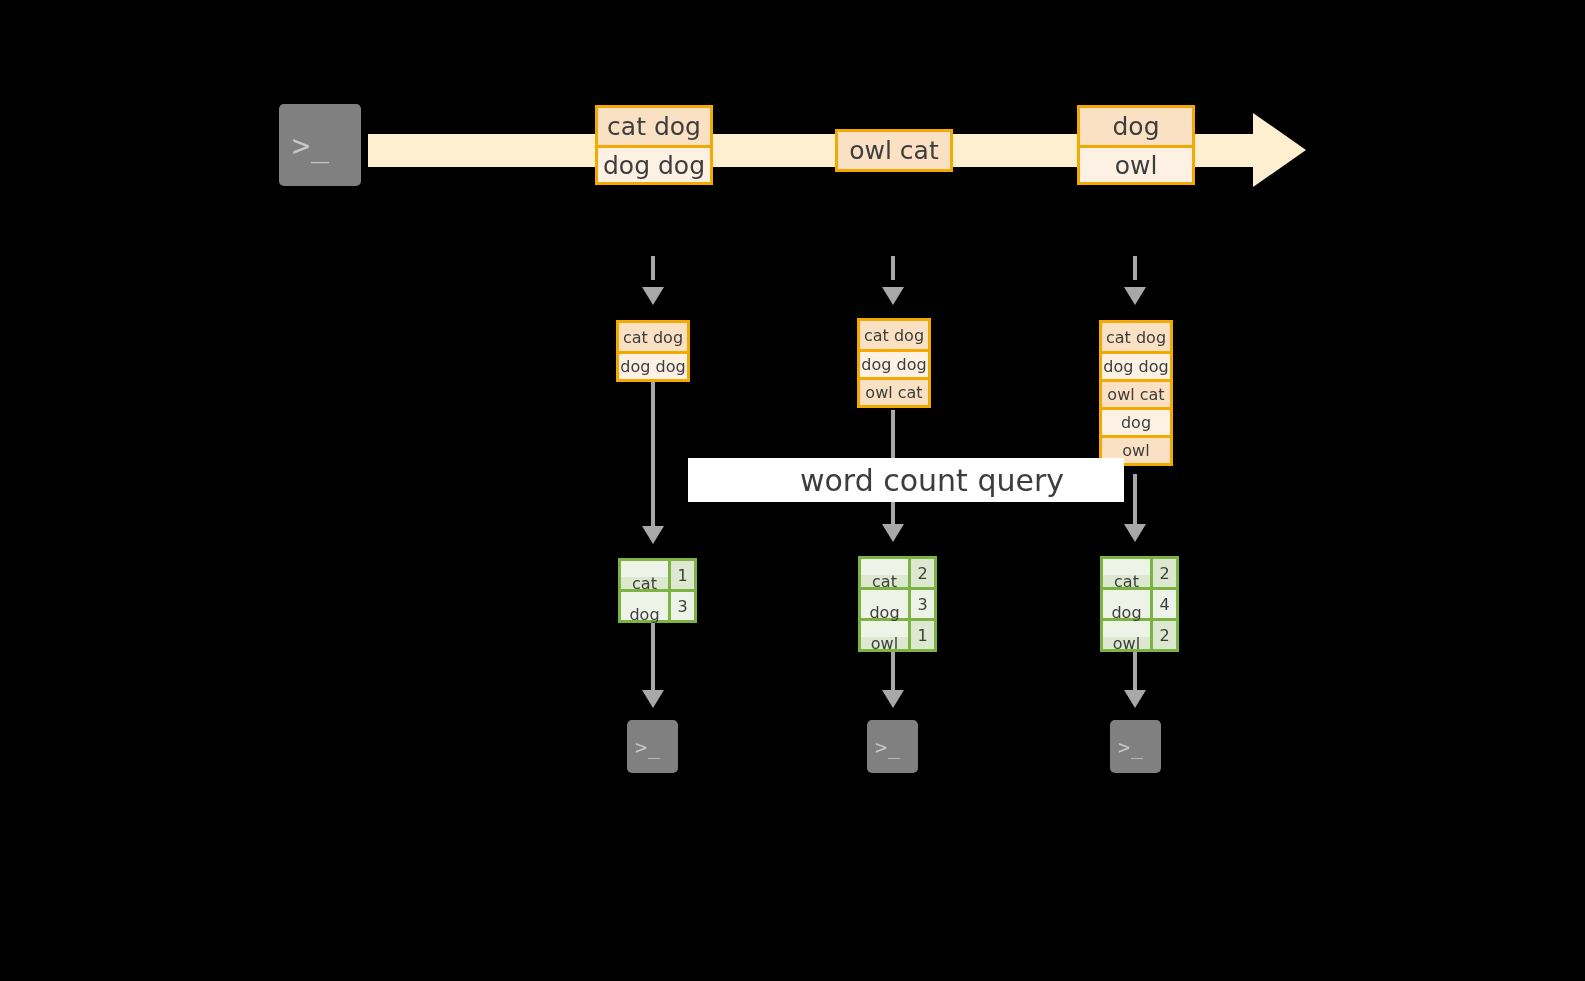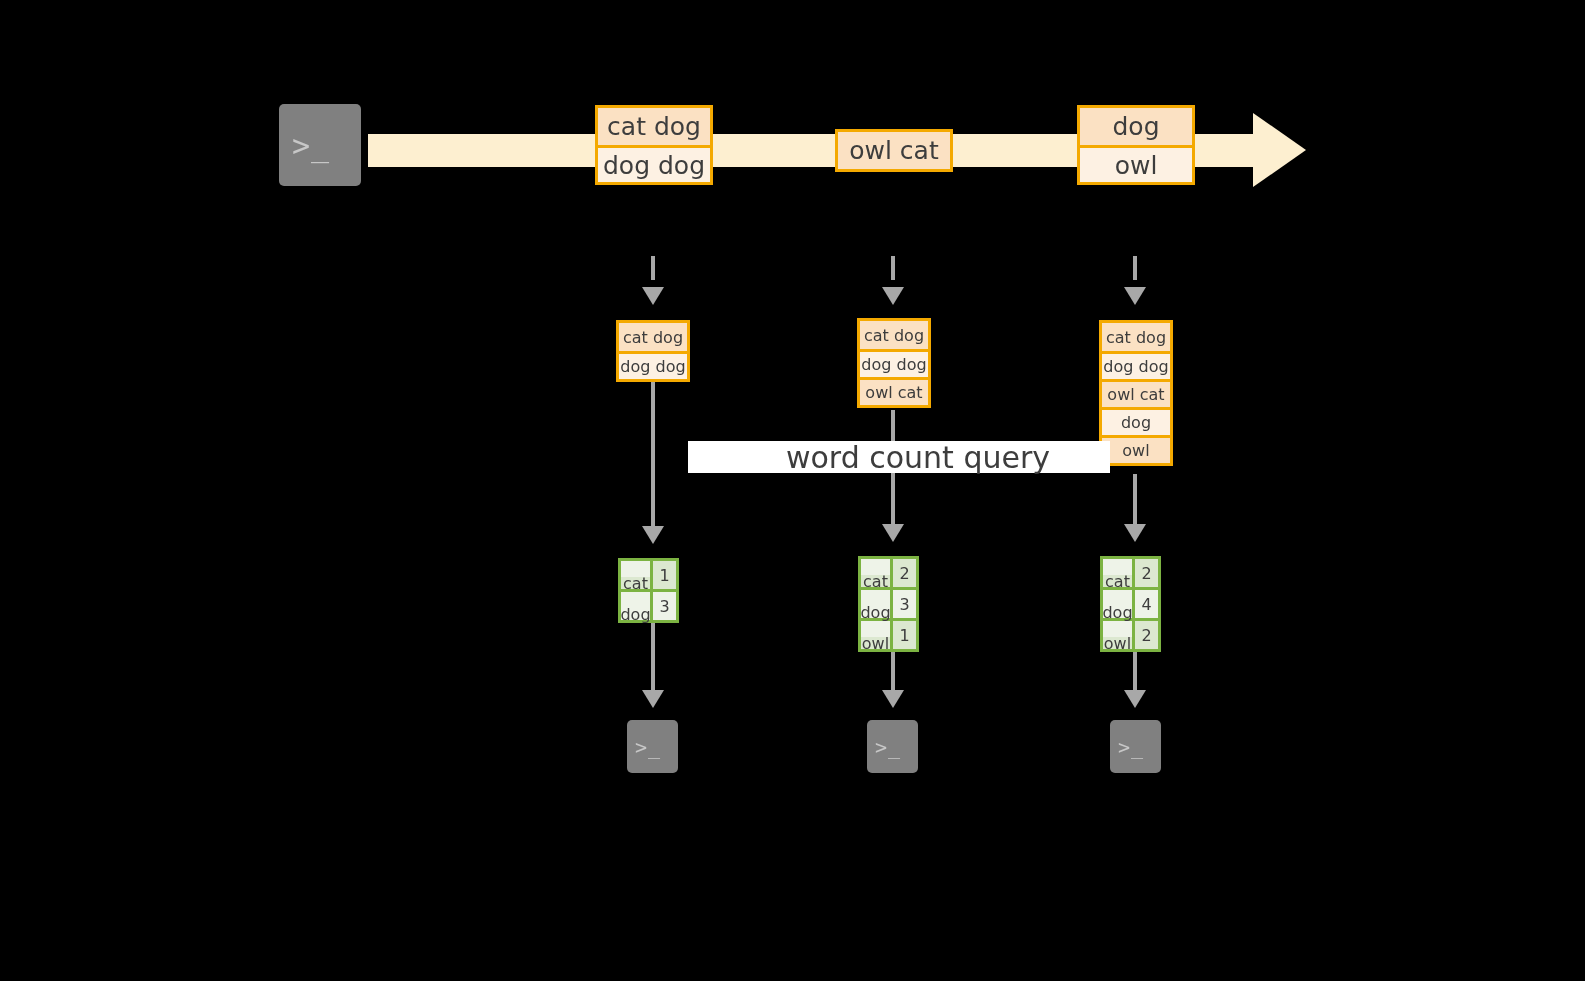--- a/index.html
+++ b/index.html
@@ -111,21 +111,21 @@
   }
   .gtable .grow + .grow { border-top: 3px solid #7cb342; }
   .gtable .gcell {
     box-sizing: border-box;
     display: flex;
     align-items: center;
     justify-content: center;
     font-size: 16px;
     color: #3d3d3d;
   }
-  .gtable .gcell.word { width: 29px; margin-top: 16px; }
+  .gtable .gcell.word { width: 47px; margin-top: 16px; }
   .gtable .gcell.num  { width: 26px; border-left: 3px solid #7cb342; }
   .gtable .grow.dark  .gcell { background: #dce8d0; }
   .gtable .grow.light .gcell { background: #eef3e8; }
 
   
   .vline {
     position: absolute;
     width: 4px;
     background: #a8a8a8;
     z-index: 1;
@@ -142,28 +142,29 @@
     border-left: 11px solid transparent;
     border-right: 11px solid transparent;
     border-top: 18px solid #a8a8a8;
     z-index: 1;
   }
 
   
   .label-band {
     position: absolute;
     left: 688px;
-    top: 441px;
+    top: 458px;
     width: 422px;
-    height: 32px;
+    height: 44px;
     background: #ffffff;
     display: flex;
     align-items: center;
     justify-content: center;
     z-index: 6;
+    padding-left: 14px;
   }
   .label-band .txt {
     font-size: 30px;
     color: #3d3d3d;
     white-space: nowrap;
     padding-left: 38px;
   }
 </style>
 </head>
 <body>

